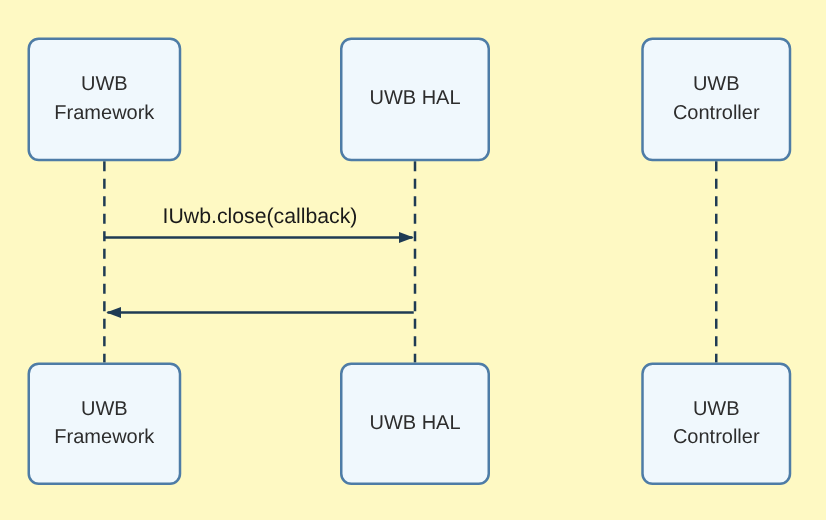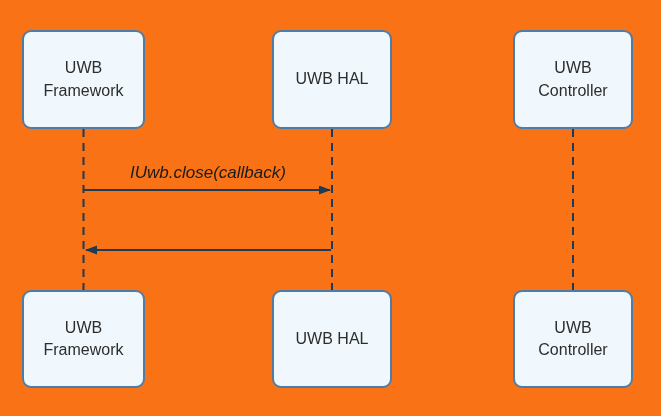--- a/index.html
+++ b/index.html
@@ -4,21 +4,21 @@
 <style>
   html, body {
     margin: 0;
     padding: 0;
     background: #ffffff;
   }
   .canvas {
     position: relative;
     width: 661px;
     height: 416px;
-    background: #f97316;
+    background: #fef9c3;
     font-family: "Liberation Sans", sans-serif;
     overflow: hidden;
   }
   .lines-layer {
     position: absolute;
     left: 0;
     top: 0;
     width: 661px;
     height: 416px;
   }
@@ -46,21 +46,21 @@
   .col-controller { left: 513px; width: 120px; }
   .msg-label {
     position: absolute;
     left: 84px;
     width: 248px;
     text-align: center;
     color: #1a1a1a;
     font-size: 17px;
     line-height: 22px;
   }
-  .msg-label-1 { top: 162px; font-style: italic; }
+  .msg-label-1 { top: 162px; }
   .msg-label-2 { top: 222px; }
 </style>
 </head>
 <body>
 
 <div class="canvas">
 
   <svg class="lines-layer" width="661" height="416" viewBox="0 0 661 416" xmlns="http://www.w3.org/2000/svg">
     <defs>
       <marker id="arrowhead" markerWidth="13" markerHeight="10" refX="11" refY="4.5" orient="auto" markerUnits="userSpaceOnUse">

